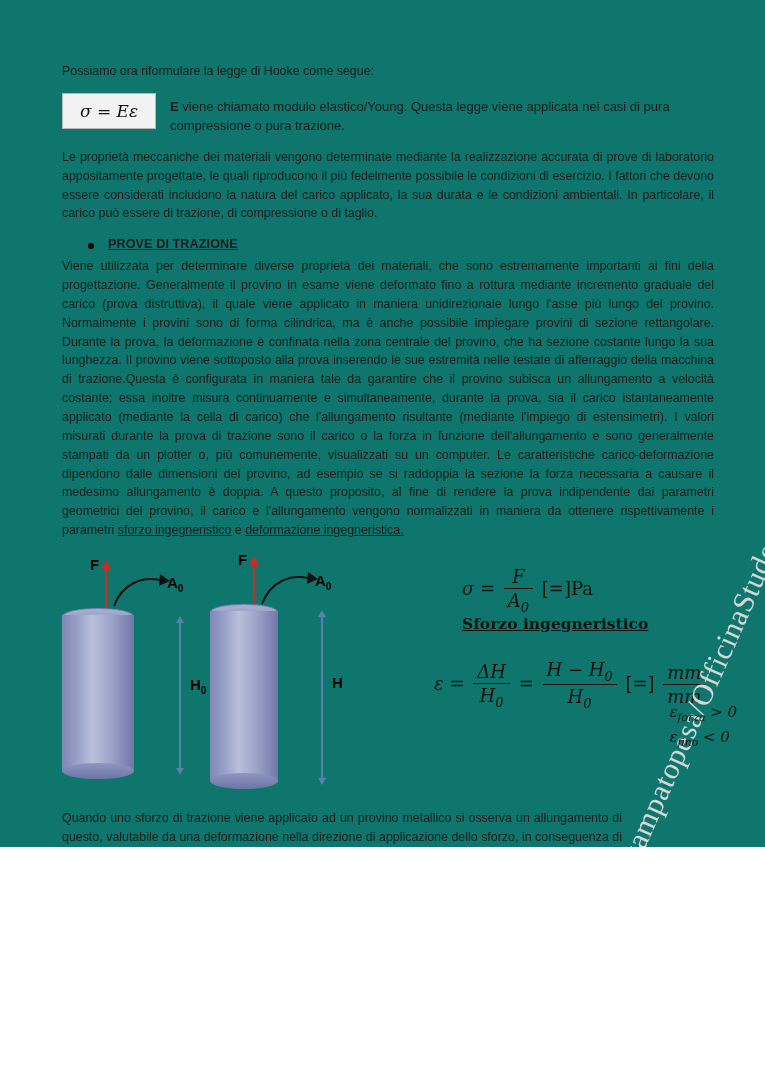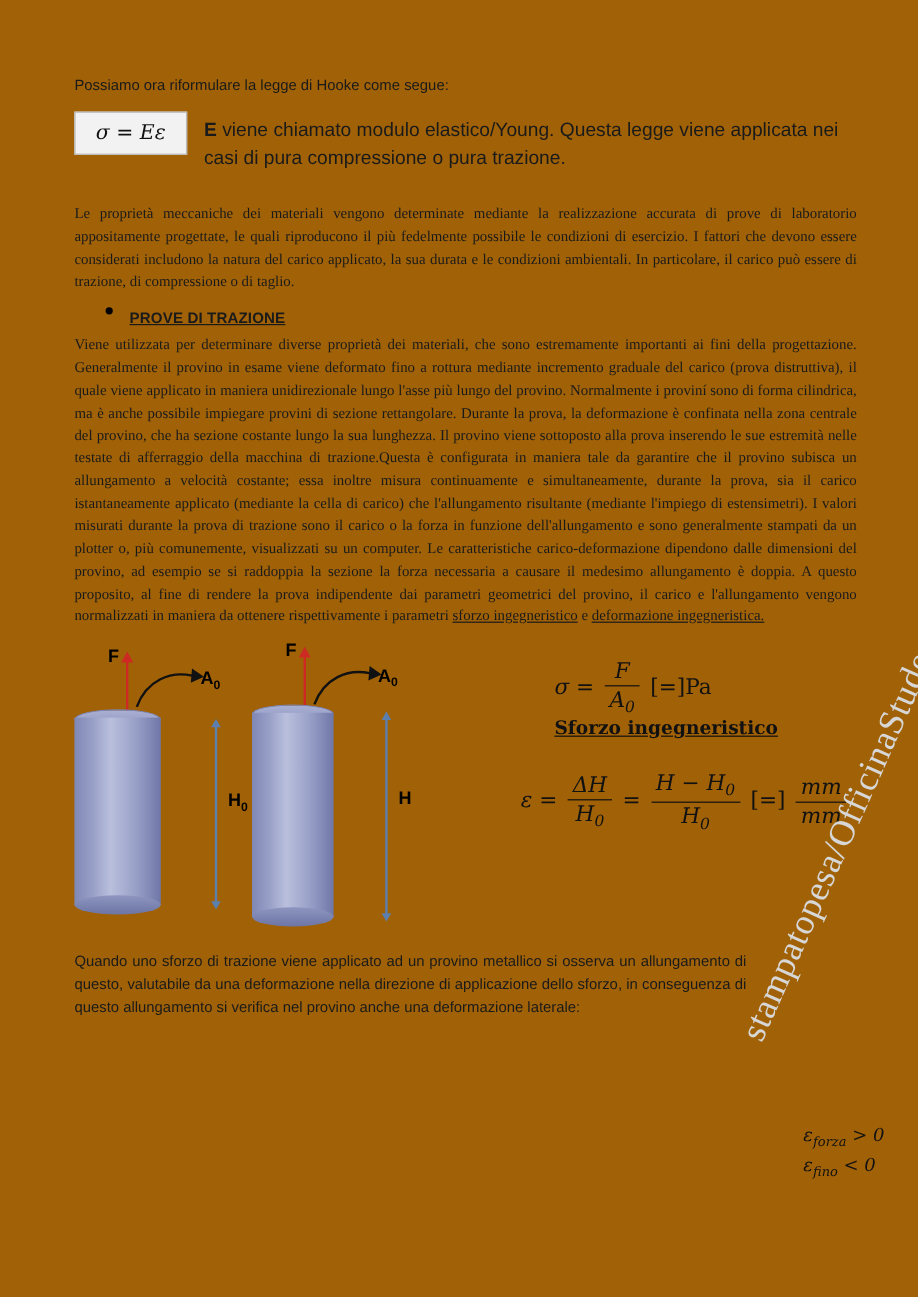--- a/index.html
+++ b/index.html
@@ -7,22 +7,22 @@
     padding: 0;
     background: #ffffff;
   }
   body {
     font-family: "Liberation Sans", sans-serif;
     color: #1a1a1a;
   }
   .page {
     position: relative;
     width: 765px;
-    height: 1081px;
-    background: #a16207;
+    height: 847px;
+    background: #0f766e;
     overflow: hidden;
   }
   .content {
     position: absolute;
     left: 62px;
     top: 62px;
     width: 652px;
   }
   p {
     margin: 0 0 0 0;
@@ -48,56 +48,54 @@
     font-family: "DejaVu Serif", serif;
     font-style: italic;
     font-size: 17px;
     color: #111;
     box-shadow: 0 0 0 0 transparent;
     flex: 0 0 auto;
   }
   .formula-text {
     flex: 1 1 auto;
     padding-left: 14px;
-    font-size: 16px;
+    font-size: 13px;
     line-height: 1.5;
     padding-top: 4px;
     text-align: left;
   }
   .formula-text b { font-weight: bold; }
   .sub { font-size: 0.72em; vertical-align: sub; }
   .para-block {
-    margin-top: 18px;
-    font-family: Liberation Serif, serif;
+    margin-top: 6px;
   }
   
   .bullet-head {
     display: flex;
-    align-items: flex-start;
+    align-items: flex-end;
     margin: 14px 0 6px 26px;
   }
   .bullet-dot {
     width: 6px;
     height: 6px;
     border-radius: 50%;
     background: #000;
     margin-right: 14px;
     flex: 0 0 auto;
     position: relative;
     top: -2px;
   }
   .bullet-label {
     font-size: 12.6px;
     font-weight: bold;
     text-decoration: underline;
     letter-spacing: 0.1px;
   }
   .body-para {
     margin-top: 2px;
-    font-family: Liberation Serif, serif;
   }
   u.thin { text-decoration: underline; }
   
   .figure {
     position: relative;
     height: 245px;
     margin-top: 14px;
   }
   .cyl-wrap { position: absolute; }
   .cyl-body {

